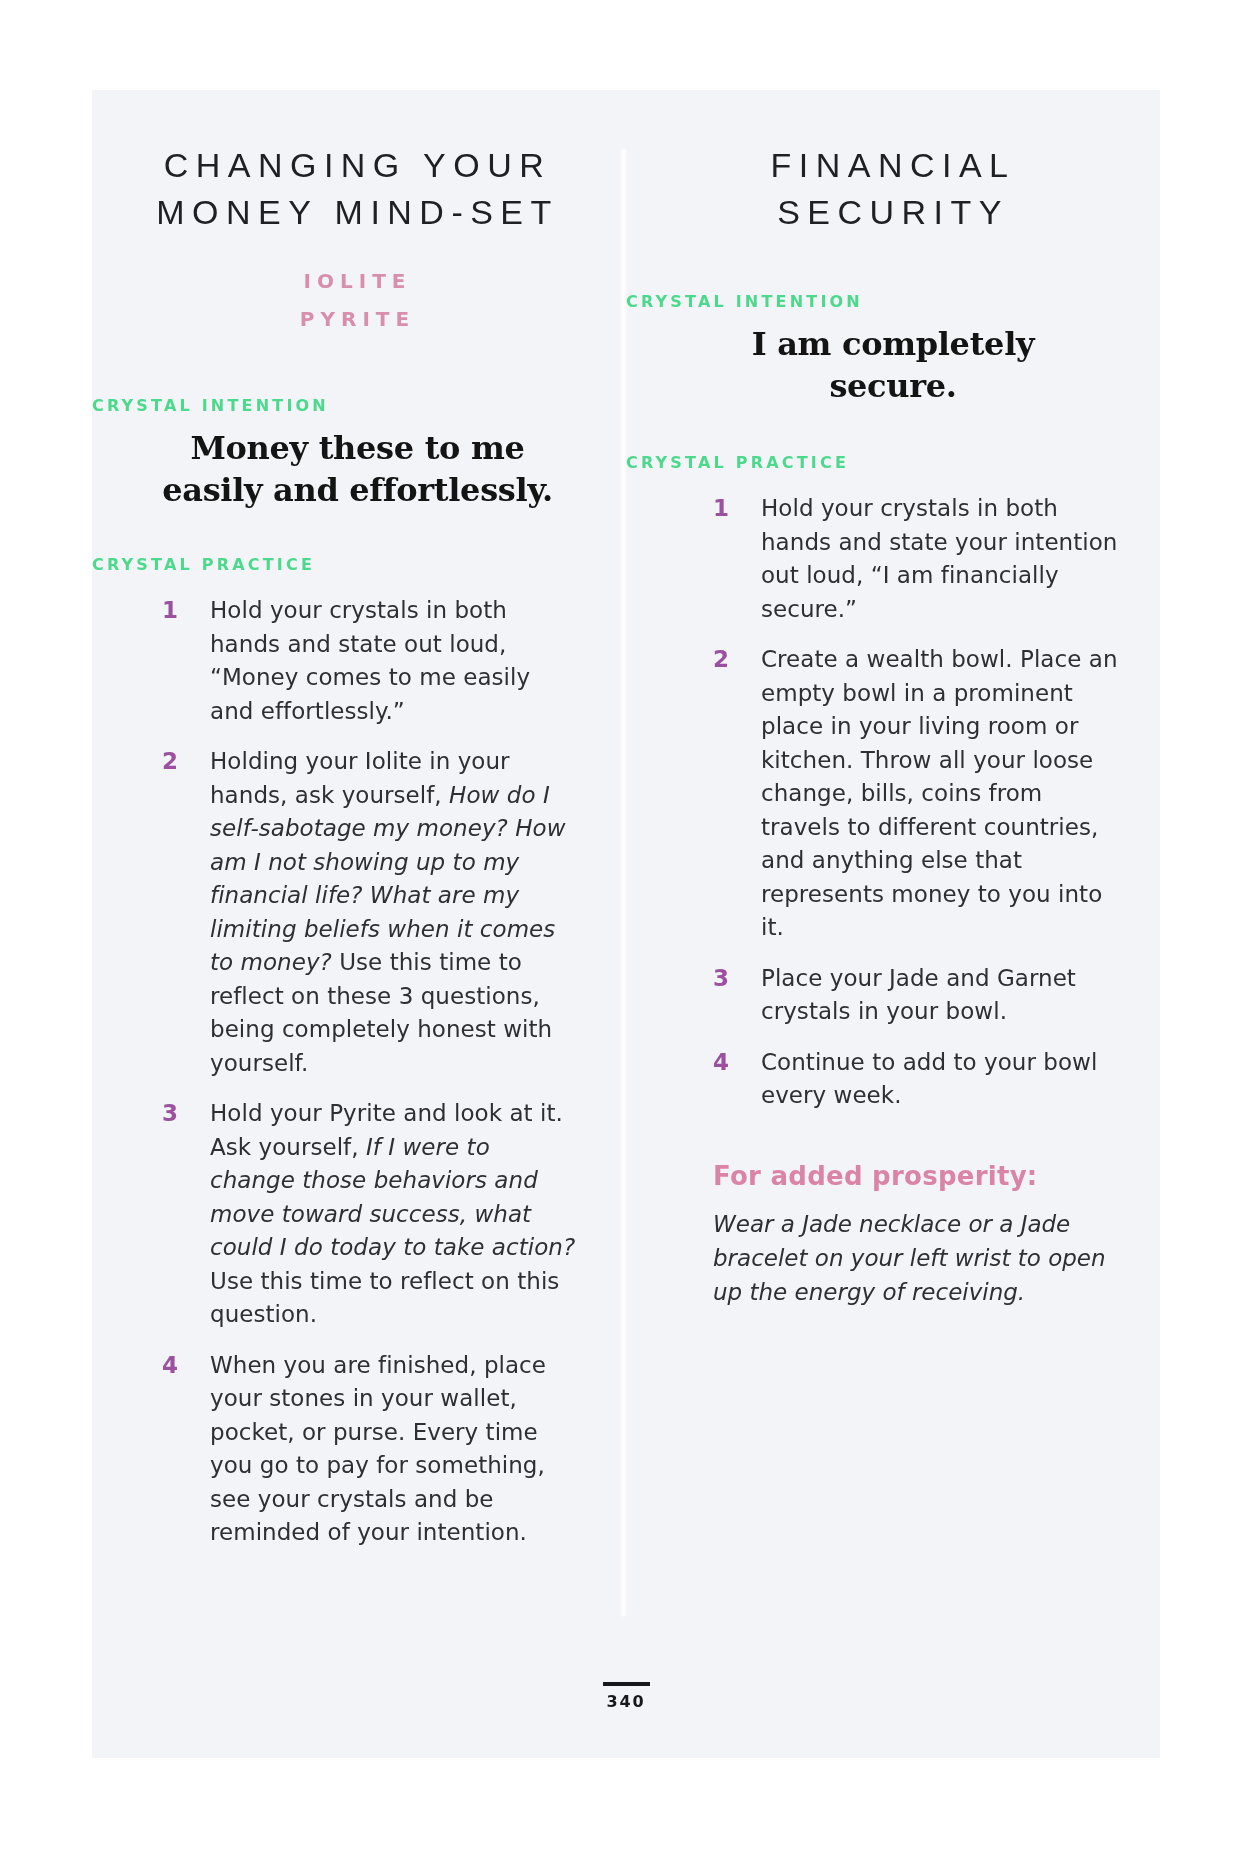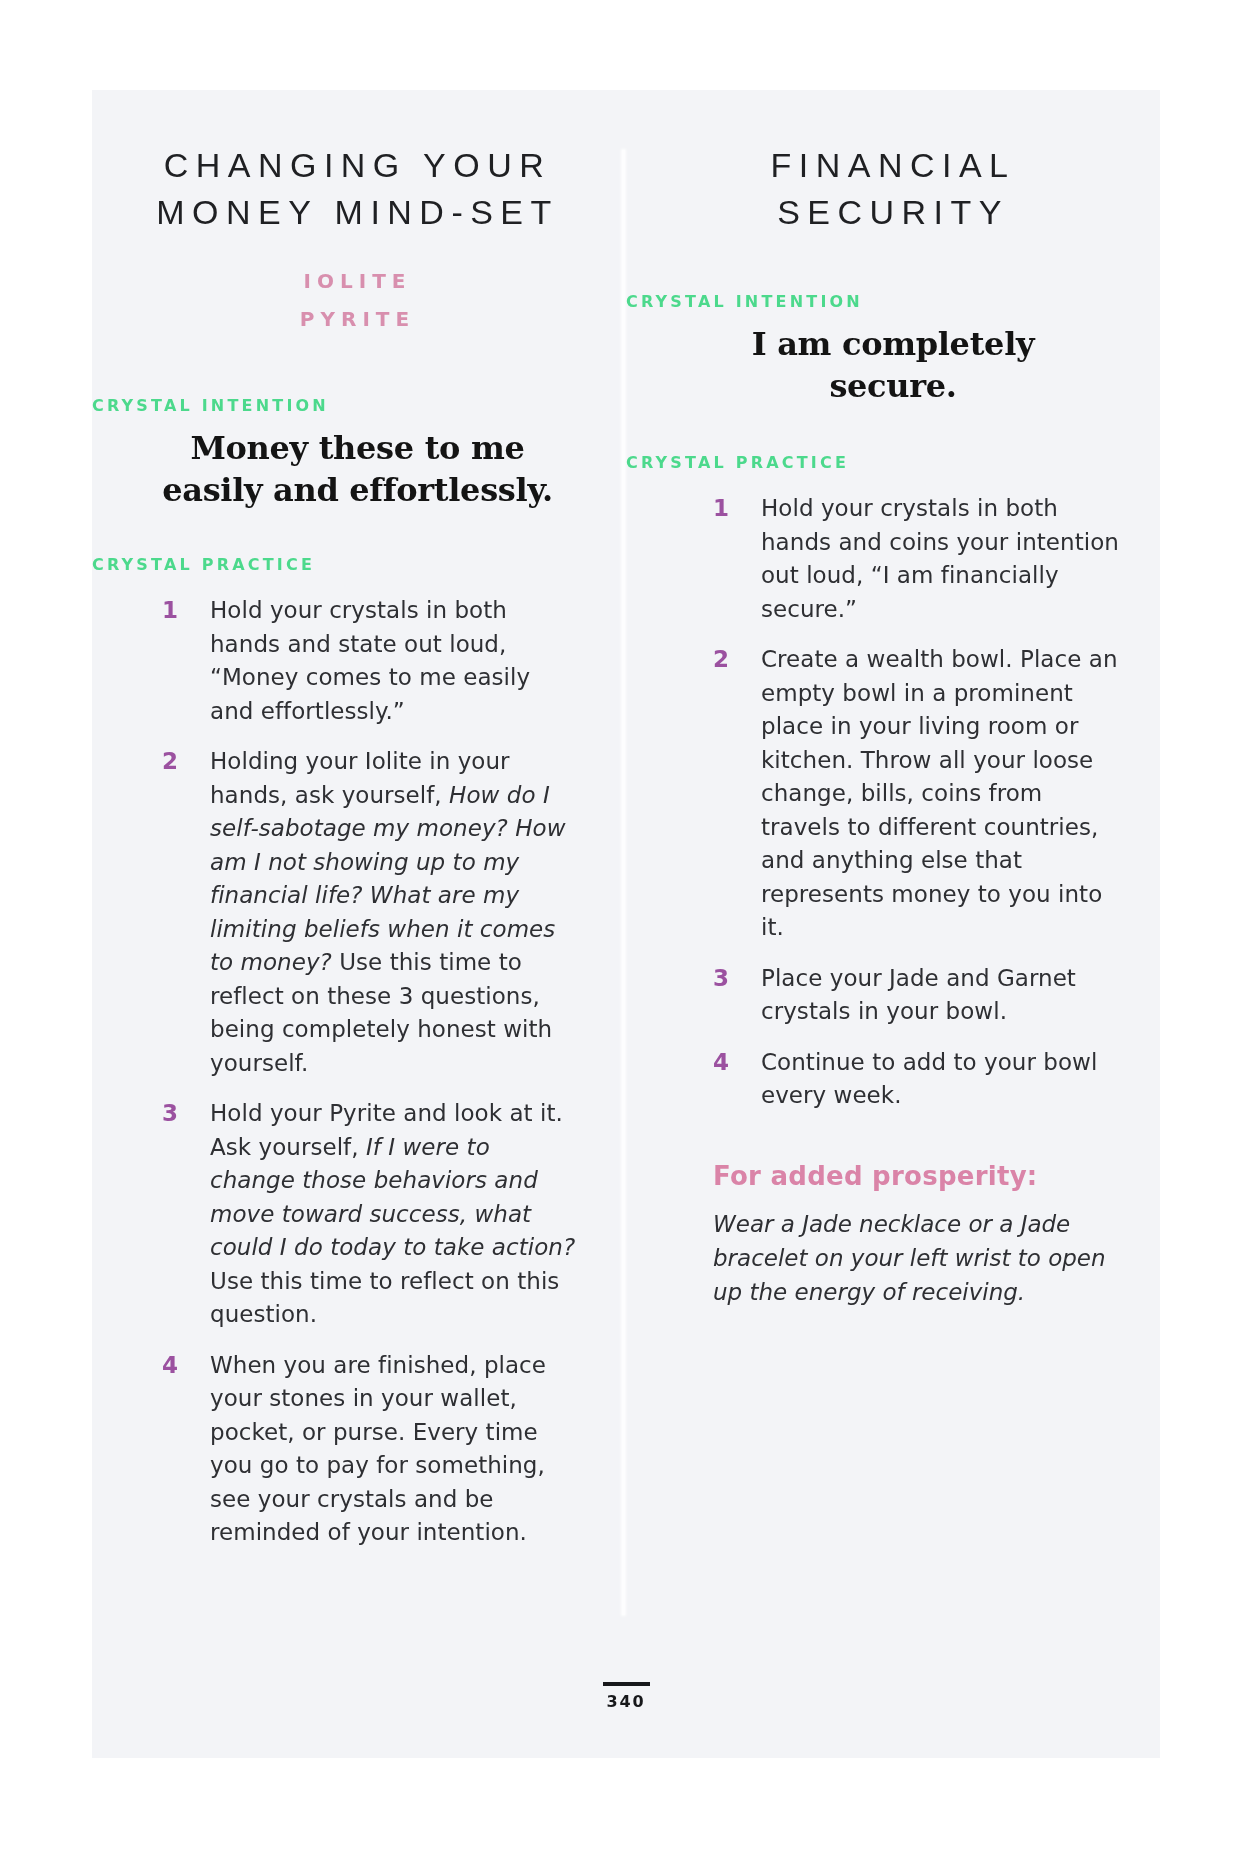--- a/index.html
+++ b/index.html
@@ -198,21 +198,21 @@
       <div class="chapter-title">
         <span class="line">FINANCIAL</span>
         <span class="line">SECURITY</span>
       </div>
       <div class="section-label label-intention-right">CRYSTAL INTENTION</div>
       <div class="intention">I am completely secure.</div>
       <div class="section-label label-practice-right">CRYSTAL PRACTICE</div>
       <div class="practice-list">
           <div class="step">
             <span class="step-num">1</span>
-            <div class="step-text"><span>Hold your crystals in both hands and coins your intention out loud, “I am financially secure.”</span></div>
+            <div class="step-text"><span>Hold your crystals in both hands and state your intention out loud, “I am financially secure.”</span></div>
           </div>
           <div class="step">
             <span class="step-num">2</span>
             <div class="step-text"><span>Create a wealth bowl. Place an empty bowl in a prominent place in your living room or kitchen. Throw all your loose change, bills, coins from travels to different countries, and anything else that represents money to you into it.</span></div>
           </div>
           <div class="step">
             <span class="step-num">3</span>
             <div class="step-text"><span>Place your Jade and Garnet crystals in your bowl.</span></div>
           </div>
           <div class="step">

